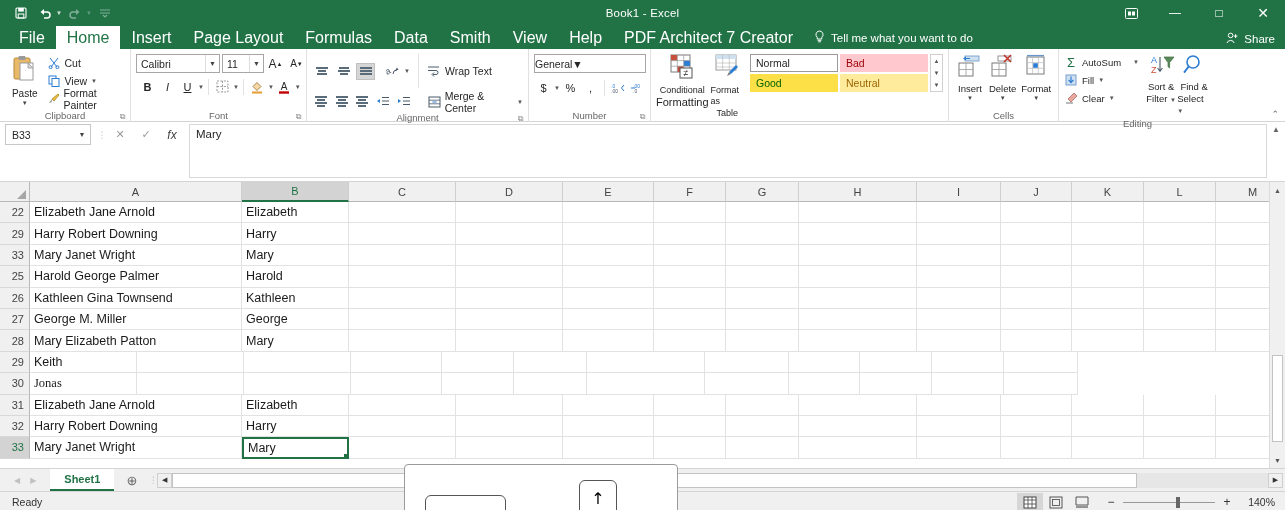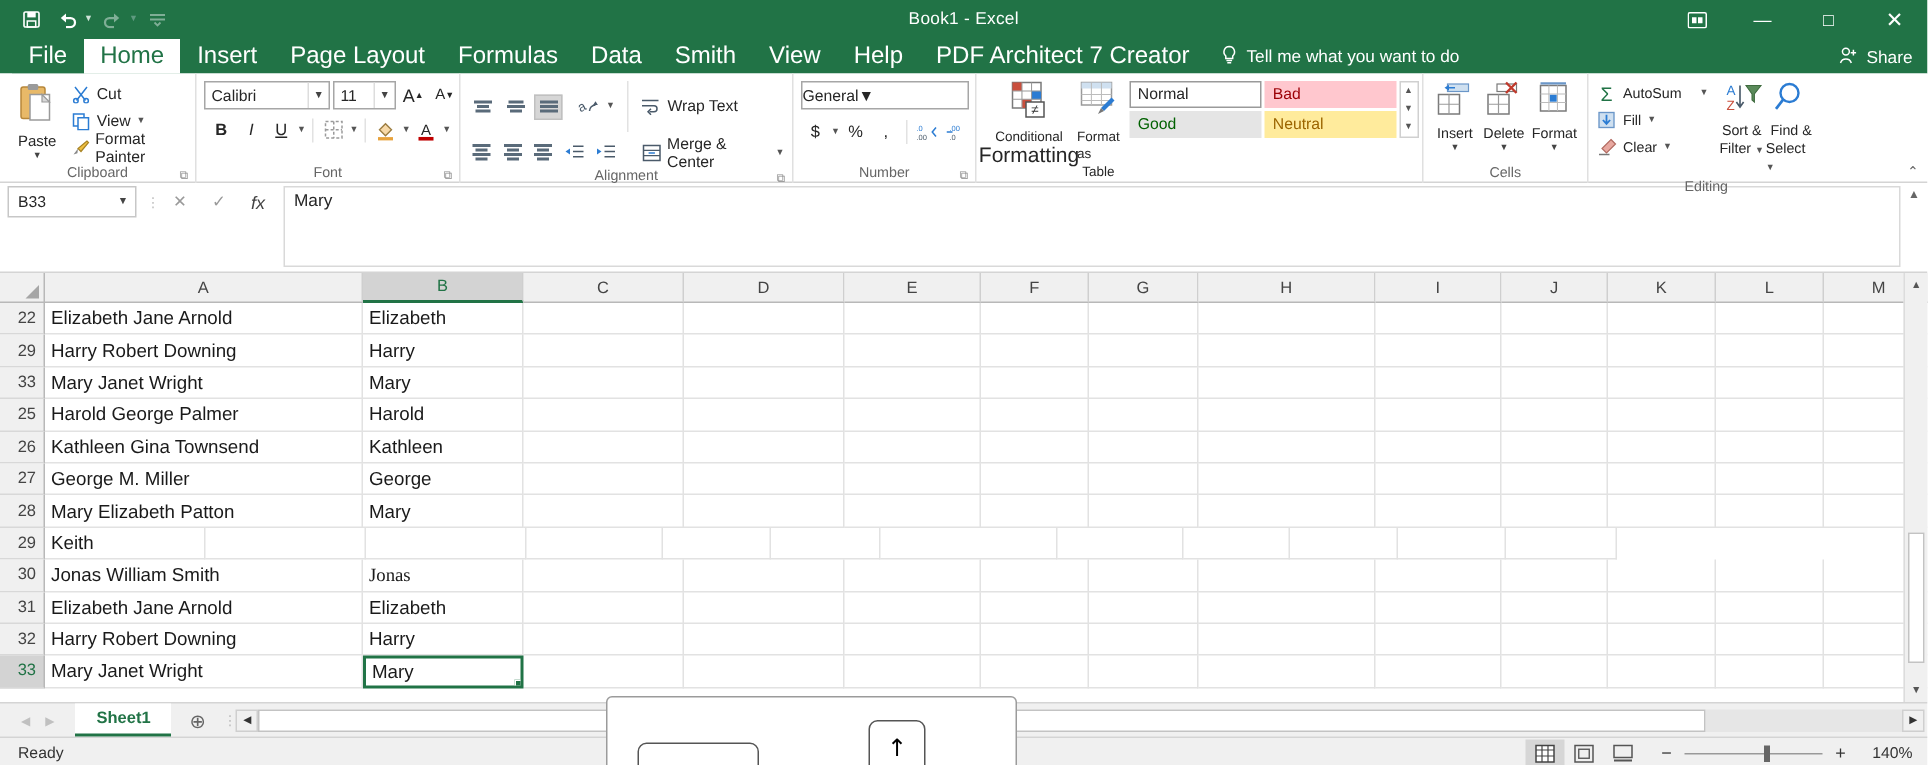--- a/index.html
+++ b/index.html
@@ -120,21 +120,21 @@
     border: 1px solid #a6a6a6; background: #fff; font-size: 10.5px; color: #262626;
   }
 
   
   .stylecell {
     width: 88px; height: 18px; font-size: 10.5px; display: flex;
     align-items: center; padding-left: 5px; border: 1px solid transparent;
   }
   .sc-normal { background: #fff; border: 1px solid #9a9a9a; color: #262626; }
   .sc-bad { background: #ffc7ce; color: #9c0006; }
-  .sc-good { background: #e5e5e5; color: #006100; }
+  .sc-good { background: #fde047; color: #006100; }
   .sc-neutral { background: #ffeb9c; color: #9c6500; }
   .gallery-scroll {
     width: 13px; display: flex; flex-direction: column; justify-content: space-between;
     border: 1px solid #d0d0d0; height: 38px; margin-left: 2px;
   }
   .gs { flex: 1; display: flex; align-items: center; justify-content: center; font-size: 6px; color: #555; }
 
   .collapse-ribbon {
     position: absolute; right: 6px; bottom: 2px; font-size: 9px; color: #666;
   }
@@ -572,21 +572,21 @@
               <rect x="3" y="1" width="19" height="17" fill="#fff" stroke="#7a7a7a" stroke-width="1"></rect>
               <rect x="3" y="1" width="6.3" height="5.6" fill="#c94f3d"></rect>
               <rect x="15.7" y="6.6" width="6.3" height="5.6" fill="#2b7cd3"></rect>
               <rect x="9.3" y="12.2" width="6.3" height="5.8" fill="#c94f3d"></rect>
               <path d="M3 6.6 H22 M3 12.2 H22 M9.3 1 V18 M15.7 1 V18" stroke="#9a9a9a" stroke-width=".7"></path>
               <rect x="12" y="14" width="12" height="10" fill="#fff" stroke="#555" stroke-width="1"></rect>
               <text x="18" y="22" font-size="9" text-anchor="middle" fill="#333" font-family="Liberation Sans">≠</text>
             </svg>
           </span>
           <span class="lbl" style="font-size:9px">Conditional</span>
-          <span class="lbl" style="font-size:14px">Formatting</span>
+          <span class="lbl" style="font-size:11px">Formatting</span>
         </div>
         <div class="bigbtn" style="width:52px">
           <span>
             <svg width="28" height="26" viewBox="0 0 28 26">
               <rect x="3" y="1" width="20" height="15" fill="#fff" stroke="#9a9a9a" stroke-width="1"></rect>
               <rect x="3" y="1" width="20" height="4" fill="#cfe0f0"></rect>
               <path d="M3 9 H23 M3 13 H23 M9.6 1 V16 M16.3 1 V16" stroke="#bcbcbc" stroke-width=".7"></path>
               <path d="M16 18 L23 11 L25 13 L18 20 Z" fill="#2b7cd3"></path>
               <path d="M16 18 L14 22 L18 20 Z" fill="#777"></path>
             </svg>
@@ -880,21 +880,20 @@
           <div class="cell" style="width: 73px; min-width: 73px;"></div>
           <div class="cell" style="width: 118px; min-width: 118px;"></div>
           <div class="cell" style="width: 84px; min-width: 84px;"></div>
           <div class="cell" style="width: 71px; min-width: 71px;"></div>
           <div class="cell" style="width: 72px; min-width: 72px;"></div>
           <div class="cell" style="width: 72px; min-width: 72px;"></div>
           <div class="cell" style="width: 74px; min-width: 74px;"></div>
         </div>
         <div class="row">
           <div class="rh">30</div>
-          <div class="cell" style="width: 212px; min-width: 212px;">Jonas William Smith</div>
           <div class="cell" style="width: 107px; min-width: 107px; font-family: Liberation Serif, serif;">Jonas</div>
           <div class="cell" style="width: 107px; min-width: 107px;"></div>
           <div class="cell" style="width: 107px; min-width: 107px;"></div>
           <div class="cell" style="width: 91px; min-width: 91px;"></div>
           <div class="cell" style="width: 72px; min-width: 72px;"></div>
           <div class="cell" style="width: 73px; min-width: 73px;"></div>
           <div class="cell" style="width: 118px; min-width: 118px;"></div>
           <div class="cell" style="width: 84px; min-width: 84px;"></div>
           <div class="cell" style="width: 71px; min-width: 71px;"></div>
           <div class="cell" style="width: 72px; min-width: 72px;"></div>

